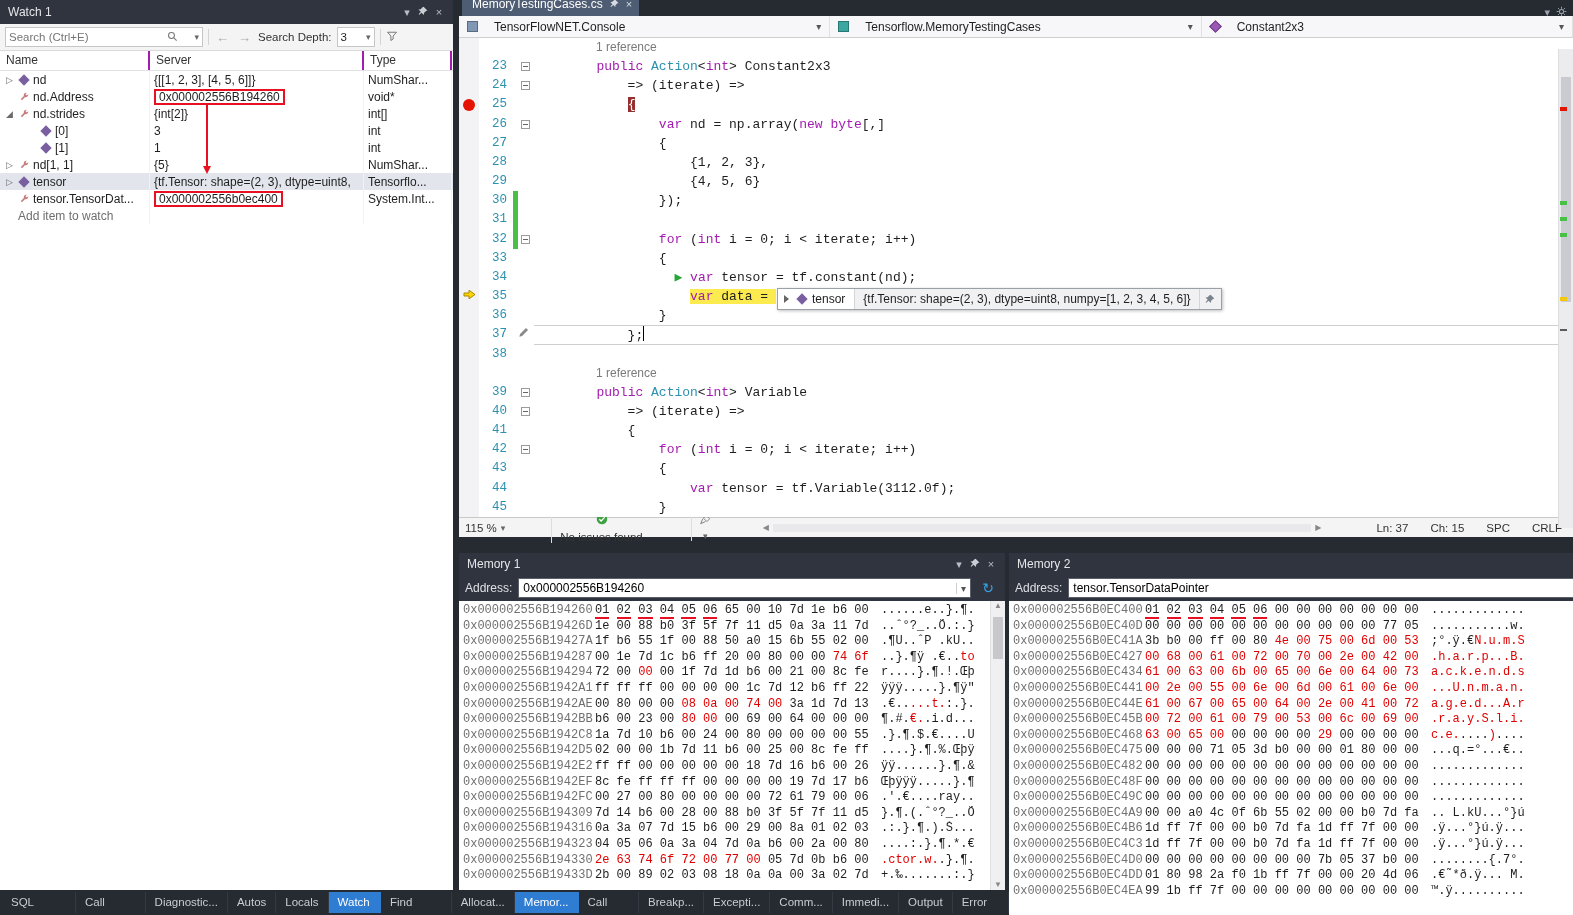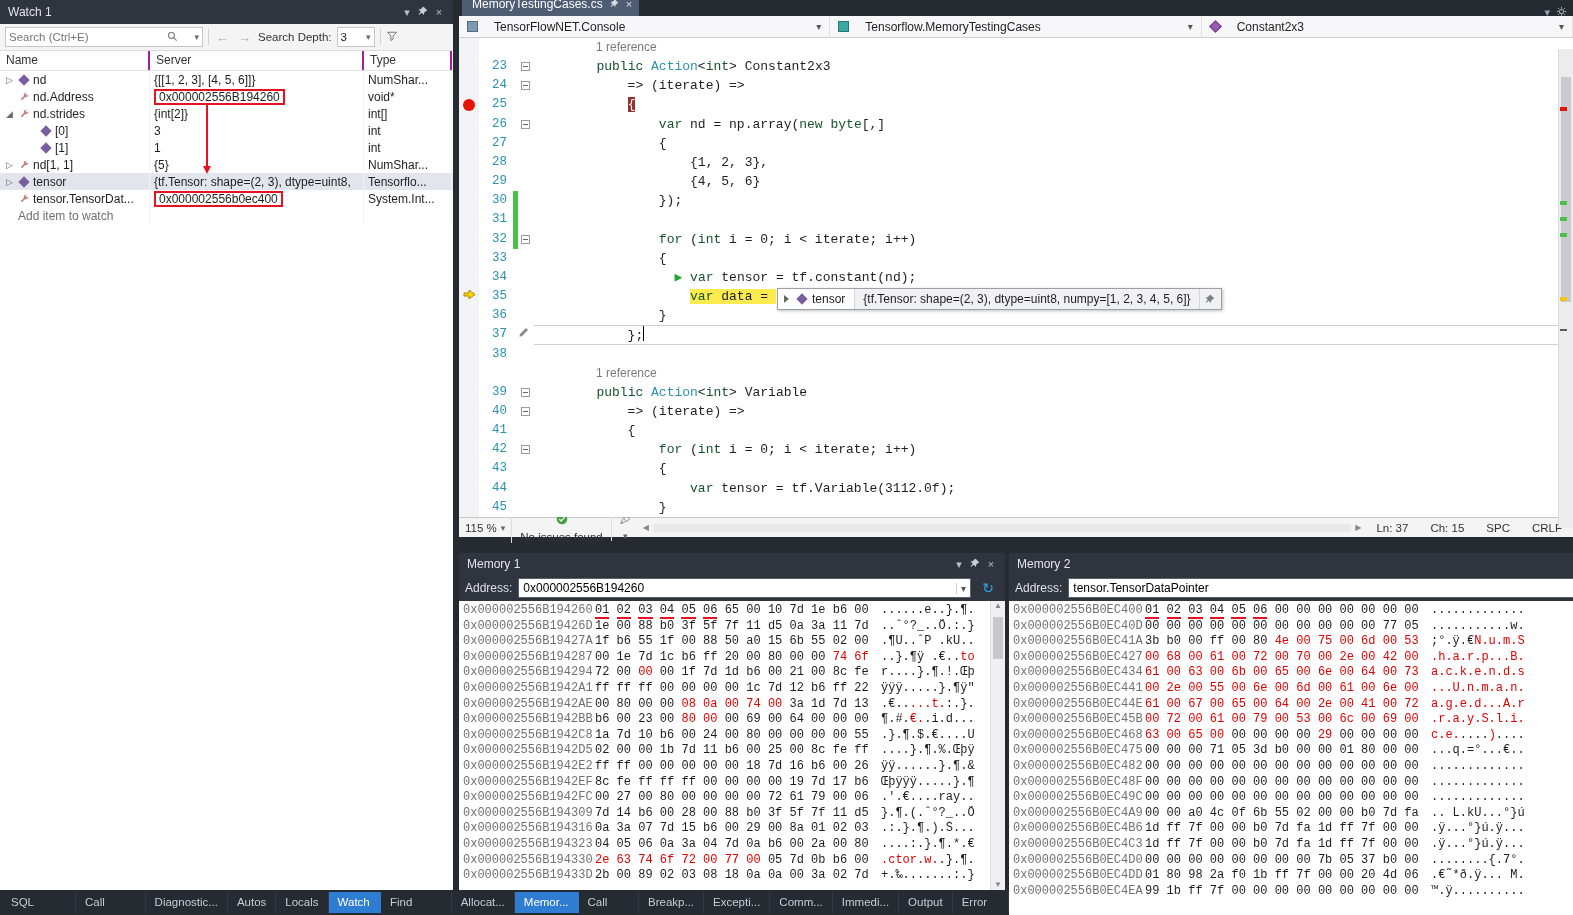--- a/index.html
+++ b/index.html
@@ -55,35 +55,35 @@
   .ed-row { display:flex; height:19.16px; line-height:19.16px; font-family:"Liberation Mono","DejaVu Sans Mono",monospace; font-size:13px; }
   .ed-gutter { width:20px; flex-shrink:0; background:#F3F3F5; position:relative; display:flex; align-items:center; justify-content:center; }
   .ed-num { width:34px; flex-shrink:0; text-align:right; padding-right:6px; color:#2B91AF; font-size:12.5px; }
   .ed-change { width:5px; flex-shrink:0; }
   .ed-change.on { background:#47C247; }
   .ed-outline { width:16px; flex-shrink:0; position:relative; display:flex; align-items:center; }
   .obox { width:9px; height:9px; border:1px solid #9B9B9B; background:#fff; margin-left:3px; position:relative; }
   .obox::after { content:""; position:absolute; left:1px; right:1px; top:3px; height:1px; background:#666; }
   .ed-code { flex:1; white-space:pre; position:relative; }
   .ed-row.current .ed-code { border-top:1px solid #CFCFCF; border-bottom:1px solid #CFCFCF; }
-  .tok-k { color:#14532d; } .tok-t { color:#2B91AF; } .tok-run { color:#27A537; }
+  .tok-k { color:#a21caf; } .tok-t { color:#2B91AF; } .tok-run { color:#27A537; }
   .tok-bp { background:#962F2F; color:#fff; }
   .tok-hl { background:#FCEB4F; }
   .cl-text { font-family:"Liberation Sans",sans-serif; font-size:12px; color:#7A7A7A; }
   .caret { display:inline-block; width:1px; height:15px; background:#000; vertical-align:-2px; }
   .bp-dot { width:12px; height:12px; border-radius:50%; background:#E51400; }
   .datatip { position:absolute; left:318px; top:250px; height:22px; display:flex; align-items:center; background:#fff; border:1px solid #9BA0A8; box-shadow:1px 1px 3px rgba(0,0,0,.25); font-size:12px; z-index:6; }
   .dt-exp { width:0; height:0; border-top:4px solid transparent; border-bottom:4px solid transparent; border-left:5px solid #666; margin:0 4px 0 6px; }
   .dt-name { padding:0 9px 0 3px; display:flex; align-items:center; gap:4px; }
   .dt-val { background:#F1F1F3; border-left:1px solid #D5D5D5; padding:0 8px; height:100%; display:flex; align-items:center; white-space:nowrap; }
   .dt-pin { border-left:1px solid #D5D5D5; width:22px; height:100%; display:flex; align-items:center; justify-content:center; background:#F1F1F3; }
   .edscroll { position:absolute; right:0; top:49px; width:15px; height:479px; background:#ECECEE; border-left:1px solid #DDD; z-index:7; }
   .edscroll .thumb { position:absolute; left:2px; right:2px; top:28px; height:225px; background:#C9CBD1; }
   .mark { position:absolute; left:1px; right:6px; height:4px; }
-  .statusbar { height:20px; background:#F4F4F4; border-top:1px solid #C9C9C9; display:flex; align-items:center; font-size:11.5px; color:#333; flex-shrink:0; }
+  .statusbar { height:20px; background:#F4F4F4; border-top:1px solid #C9C9C9; display:flex; align-items:center; font-size:11.5px; color:#333; flex-shrink:0;gap:40px; }
   .sb-zoom { padding:0 6px; display:flex; gap:4px; align-items:center; }
   .sb-health { display:flex; align-items:center; gap:4px; padding:0 8px; border-left:1px solid #DDD;flex-direction:column; }
   .sb-track { flex:1; display:flex; align-items:center; color:#888; font-size:8px; padding:0 4px; gap:4px; }
   .sb-track .rail { flex:1; height:8px; background:#E9E9EB; }
   .sb-right { display:flex; }
   .sb-right span { padding:0 11px; }
 
   
   .mem { position:absolute; background:#fff; display:flex; flex-direction:column; }
   #mem1 { left:459px; top:553px; width:546px; height:337px; }

